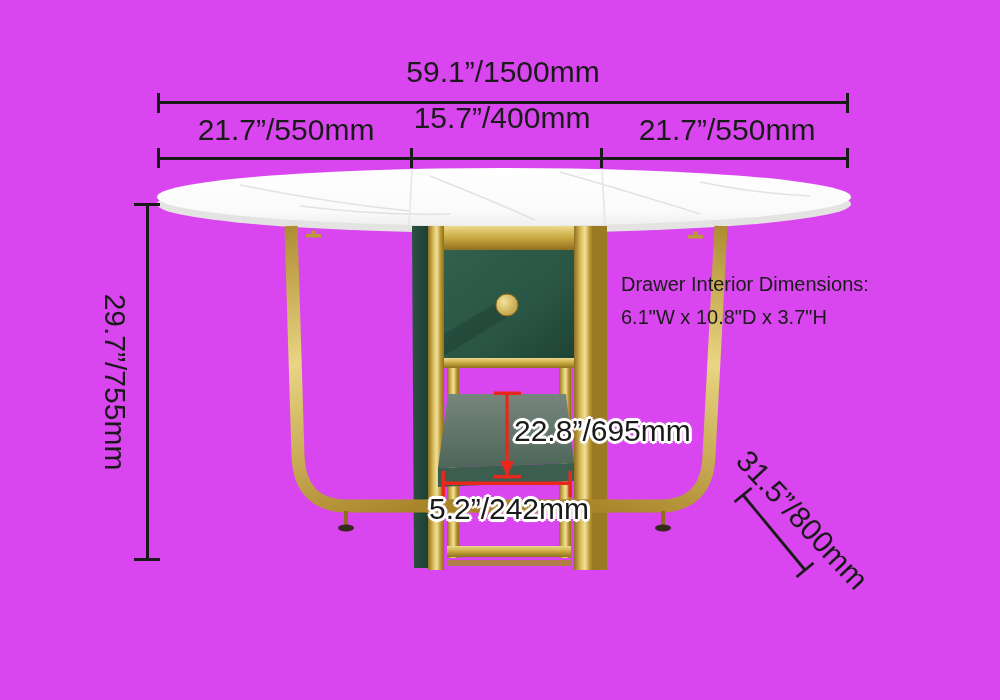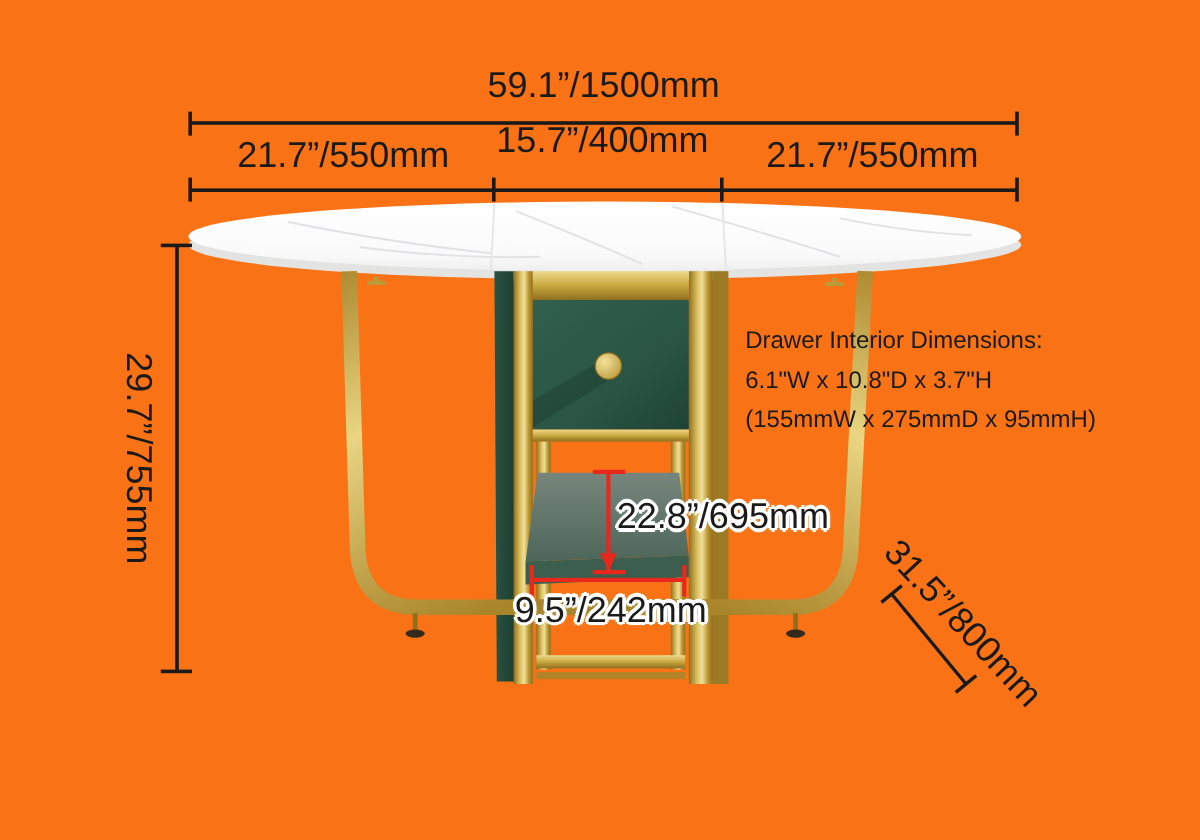--- a/index.html
+++ b/index.html
@@ -1,17 +1,17 @@
 <!DOCTYPE html>
 <html><head>
 <meta charset="utf-8">
 <style>
   html,body{margin:0;padding:0;background:#fff;}
   .canvas{
-    position:relative;width:1000px;height:700px;background:#f97316;overflow:hidden;
+    position:relative;width:1000px;height:700px;background:#d946ef;overflow:hidden;
     font-family:"Liberation Sans","DejaVu Sans",sans-serif;color:var(--c-text,#1a1a1a);
   }
   .layer{position:absolute;left:0;top:0;}
   .dim-label{
     position:absolute;font-size:30px;line-height:34px;white-space:nowrap;
     color:var(--c-text,#1a1a1a);letter-spacing:0px;
   }
   .centered{text-align:center;width:200px;}
   .halo{
     text-shadow:-2px -2px 0 #fff,2px -2px 0 #fff,-2px 2px 0 #fff,2px 2px 0 #fff,
@@ -155,22 +155,21 @@
   <div class="vline" style="left:146px;top:204px;height:356px;"></div>
   <div class="htick" style="left:134px;top:203px;"></div>
   <div class="htick" style="left:134px;top:558px;"></div>
 
   <div class="dim-label centered" style="left:353px;top:55px;width:300px;">59.1”/1500mm</div>
   <div class="dim-label centered" style="left:186px;top:113px;">21.7”/550mm</div>
   <div class="dim-label centered" style="left:402px;top:101px;">15.7”/400mm</div>
   <div class="dim-label centered" style="left:627px;top:113px;">21.7”/550mm</div>
   <div class="dim-label centered rot90" style="left:15px;top:365px;">29.7”/755mm</div>
   <div class="dim-label halo" style="left:514px;top:414px;">22.8”/695mm</div>
-  <div class="dim-label halo centered" style="left:409px;top:492px;">9.5”/242mm</div>
+  <div class="dim-label halo centered" style="left:409px;top:492px;">5.2”/242mm</div>
   <div class="dim-label centered rot47" style="left:702px;top:503px;">31.5”/800mm</div>
 
   <div class="note">
     <div>Drawer Interior Dimensions:</div>
     <div>6.1"W x 10.8"D x 3.7"H</div>
-    <div>(155mmW x 275mmD x 95mmH)</div>
   </div>
 
 </div>
 
 </body></html>

